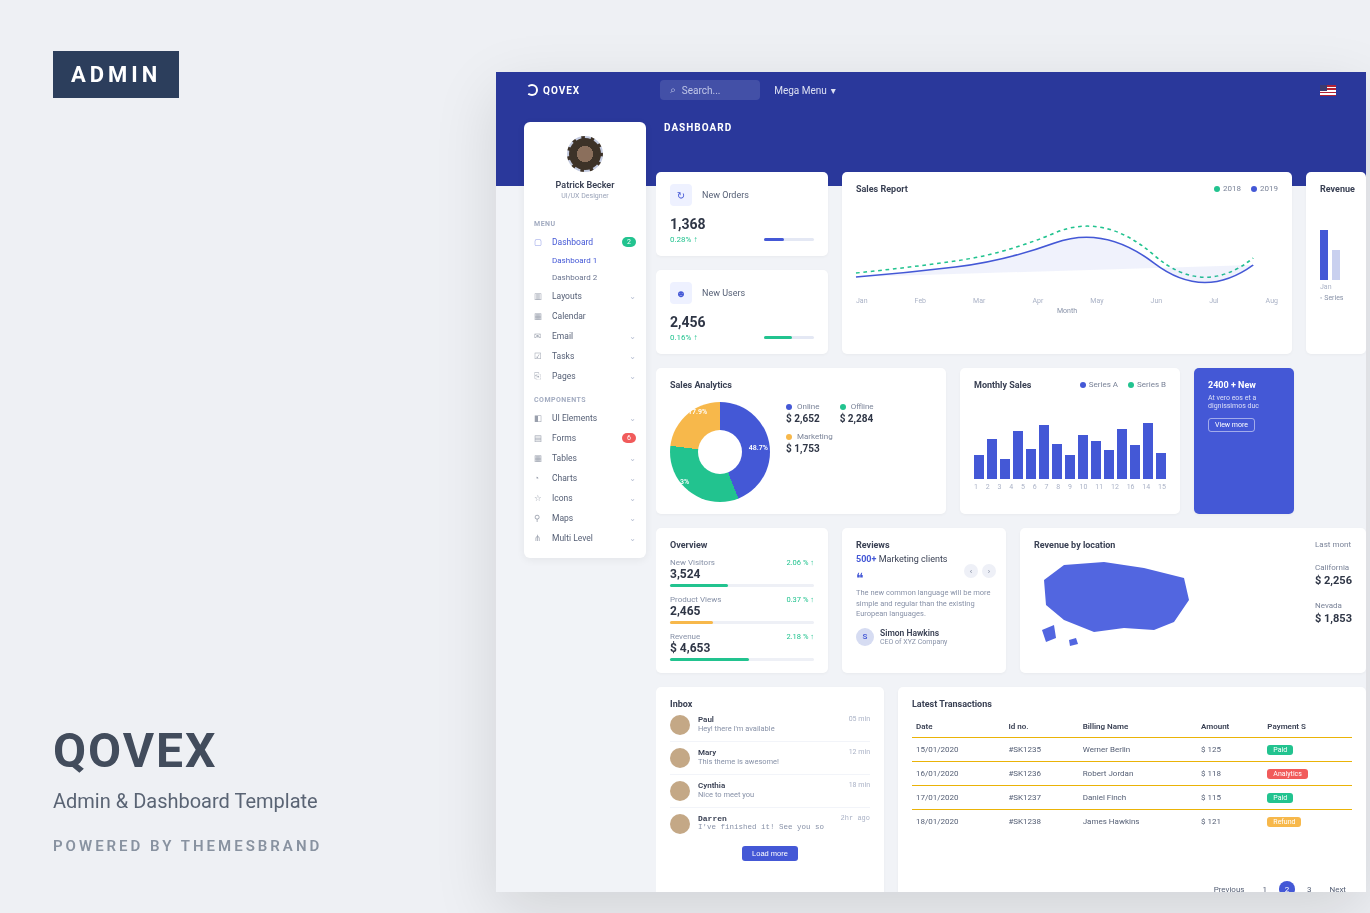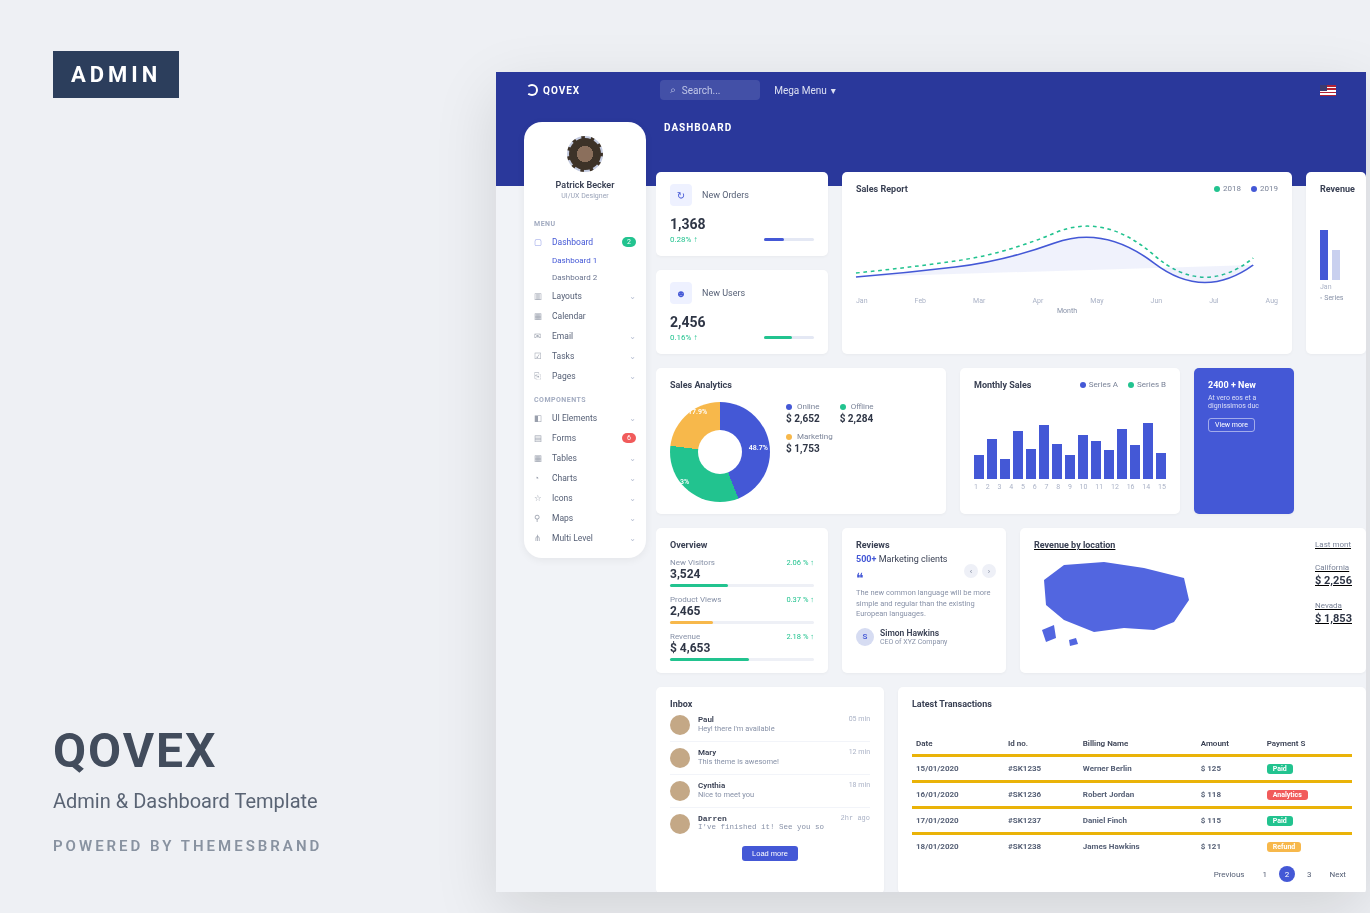--- a/index.html
+++ b/index.html
@@ -14,21 +14,21 @@
 .topbar { height: 36px; background: #2a389b; display: flex; align-items: center; padding: 0 30px; color: #fff; font-size: 10px; }
 .logo { display: flex; align-items: center; gap: 5px; font-weight: 700; letter-spacing: 1px; }
 .logo-icon { width: 12px; height: 12px; border: 2px solid #fff; border-radius: 50%; border-left-color: transparent; }
 .search-box { margin-left: 80px; background: rgba(255,255,255,0.12); border-radius: 4px; padding: 4px 10px; display: flex; align-items: center; gap: 6px; width: 100px; color: #c0c7e8; }
 .mega { margin-left: 14px; color: #dce0f2; display: flex; align-items: flex-start; gap: 4px; cursor: pointer; }
 .flag { margin-left: auto; width: 16px; height: 11px; background: linear-gradient(#b22234 0 15%, #fff 15% 30%, #b22234 30% 45%, #fff 45% 60%, #b22234 60% 75%, #fff 75% 90%, #b22234 90%); position: relative; }
 .flag::before { content: ''; position: absolute; width: 7px; height: 6px; background: #3c3b6e; }
 
 .hero { height: 78px; background: #2a389b; padding: 14px 28px 0 168px; color: #fff; font-size: 10px; font-weight: 700; letter-spacing: 1px; }
 
-.sidebar { position: absolute; top: 50px; left: 28px; width: 122px; background: #fff; border-radius: 18px; box-shadow: 0 2px 8px rgba(0,0,0,0.06); padding-bottom: 10px; }
+.sidebar { position: absolute; top: 50px; left: 28px; width: 122px; background: #fff; border-radius: 6px; box-shadow: 0 2px 8px rgba(0,0,0,0.06); padding-bottom: 10px; }
 .avatar-wrap { padding: 14px 0 10px; text-align: center; }
 .avatar { width: 36px; height: 36px; border-radius: 50%; border: 2px dashed #c4cbe0; margin: 0 auto; background: radial-gradient(circle, #8b6f5c 35%, #3d3228 36%); }
 .user-name { font-size: 9px; font-weight: 600; color: #3a4154; margin-top: 8px; }
 .user-role { font-size: 7px; color: #9aa3b8; margin-top: 2px; }
 .menu-hdr { font-size: 7px; font-weight: 700; color: #a2abc0; letter-spacing: 0.5px; padding: 10px 10px 4px; }
 .menu-item { display: flex; align-items: center; gap: 8px; padding: 5px 10px; font-size: 8.5px; color: #566076; cursor: pointer; position: relative; }
 .menu-item.active { color: #4458d6; }
 .menu-item .mi { width: 10px; height: 10px; opacity: 0.6; }
 .menu-item .chev { margin-left: auto; font-size: 8px; color: #b8c0d4; }
 .badge { margin-left: auto; background: #22c38f; color: #fff; font-size: 7px; padding: 1px 5px; border-radius: 8px; }
@@ -90,42 +90,42 @@
 .reviews { width: 164px; }
 .rev-head { font-size: 9px; color: #3a4154; margin-top: 4px; }
 .rev-head b { color: #4458d6; }
 .quote { font-size: 14px; color: #4458d6; margin: 6px 0 2px; }
 .rev-txt { font-size: 7.5px; color: #8892a8; line-height: 1.4; }
 .rev-auth { display: flex; align-items: center; gap: 6px; margin-top: 8px; }
 .rev-auth-av { width: 18px; height: 18px; border-radius: 50%; background: #d6dcf2; color: #4458d6; display: flex; align-items: center; justify-content: center; font-size: 8px; font-weight: 600; }
 .rev-nav { position: absolute; top: 36px; right: 10px; display: flex; gap: 4px; }
 .rev-nav span { width: 14px; height: 14px; border-radius: 50%; background: #eef0f7; display: flex; align-items: center; justify-content: center; font-size: 8px; color: #7a8398; cursor: pointer; }
 
-.loc-card { flex: 1; display: flex; gap: 8px; text-decoration: underline; }
+.loc-card { flex: 1; display: flex; gap: 8px; }
 .us-map { width: 160px; height: 100px; }
 .loc-stats { font-size: 8px; color: #7a8398; }
 .loc-stats .lv { font-weight: 700; color: #2f3646; font-size: 11px; margin-top: 2px; }
 
 .inbox { width: 228px; }
 .inbox-item { display: flex; gap: 8px; padding: 6px 0; border-bottom: 1px solid #f2f4f9; font-size: 8px; }
 .inbox-item:last-of-type { border-bottom: none; font-family: Liberation Mono, monospace; }
 .in-av { width: 20px; height: 20px; border-radius: 50%; background: #c4a886; flex-shrink: 0; }
 .in-name { font-weight: 600; color: #3a4154; }
 .in-msg { color: #8892a8; font-size: 7.5px; }
 .in-time { margin-left: auto; color: #aab2c6; font-size: 7px; }
 .load-more { display: block; margin: 6px auto 0; background: #4458d6; color: #fff; font-size: 7.5px; padding: 3px 10px; border-radius: 3px; border: none; cursor: pointer; }
 
 .trans { flex: 1; }
-.trans table { width: 100%; font-size: 8px; border-collapse: collapse; margin-top: 24px; }
+.trans table { width: 100%; font-size: 8px; border-collapse: collapse; margin-top: 7px; }
 .trans th { color: #3a4154; font-weight: 600; text-align: left; padding: 6px 4px; }
-.trans td { color: #566076; padding: 7px 4px; border-top: 3px solid #eab308; font-weight: bold; }
+.trans td { color: #566076; padding: 7px 4px; border-top: 1px solid #eab308; }
 .status-badge { padding: 1px 6px; border-radius: 3px; font-size: 7px; color: #fff; }
 .paid { background: #22c38f; } .chargeback { background: #f15b5b; } .refund { background: #f7b84b; }
 .pagination { display: flex; justify-content: flex-end; align-items: center; gap: 6px; margin-top: 8px; font-size: 8px; color: #566076; }
-.pagination span { padding: 2px 6px; cursor: pointer; }
+.pagination span { padding: 2px 6px; cursor: pointer; margin-top: 40px; }
 .pagination .active { background: #4458d6; color: #fff; border-radius: 50%; width: 16px; height: 16px; display: flex; align-items: center; justify-content: center; padding: 0; }
 
 .footer-txt { font-size: 8px; color: #8892a8; padding: 4px 0; }
 svg { overflow: visible; }
 </style>
 </head>
 <body>
 
 <div class="admin-tag">ADMIN</div>
 <div class="brand-block">

